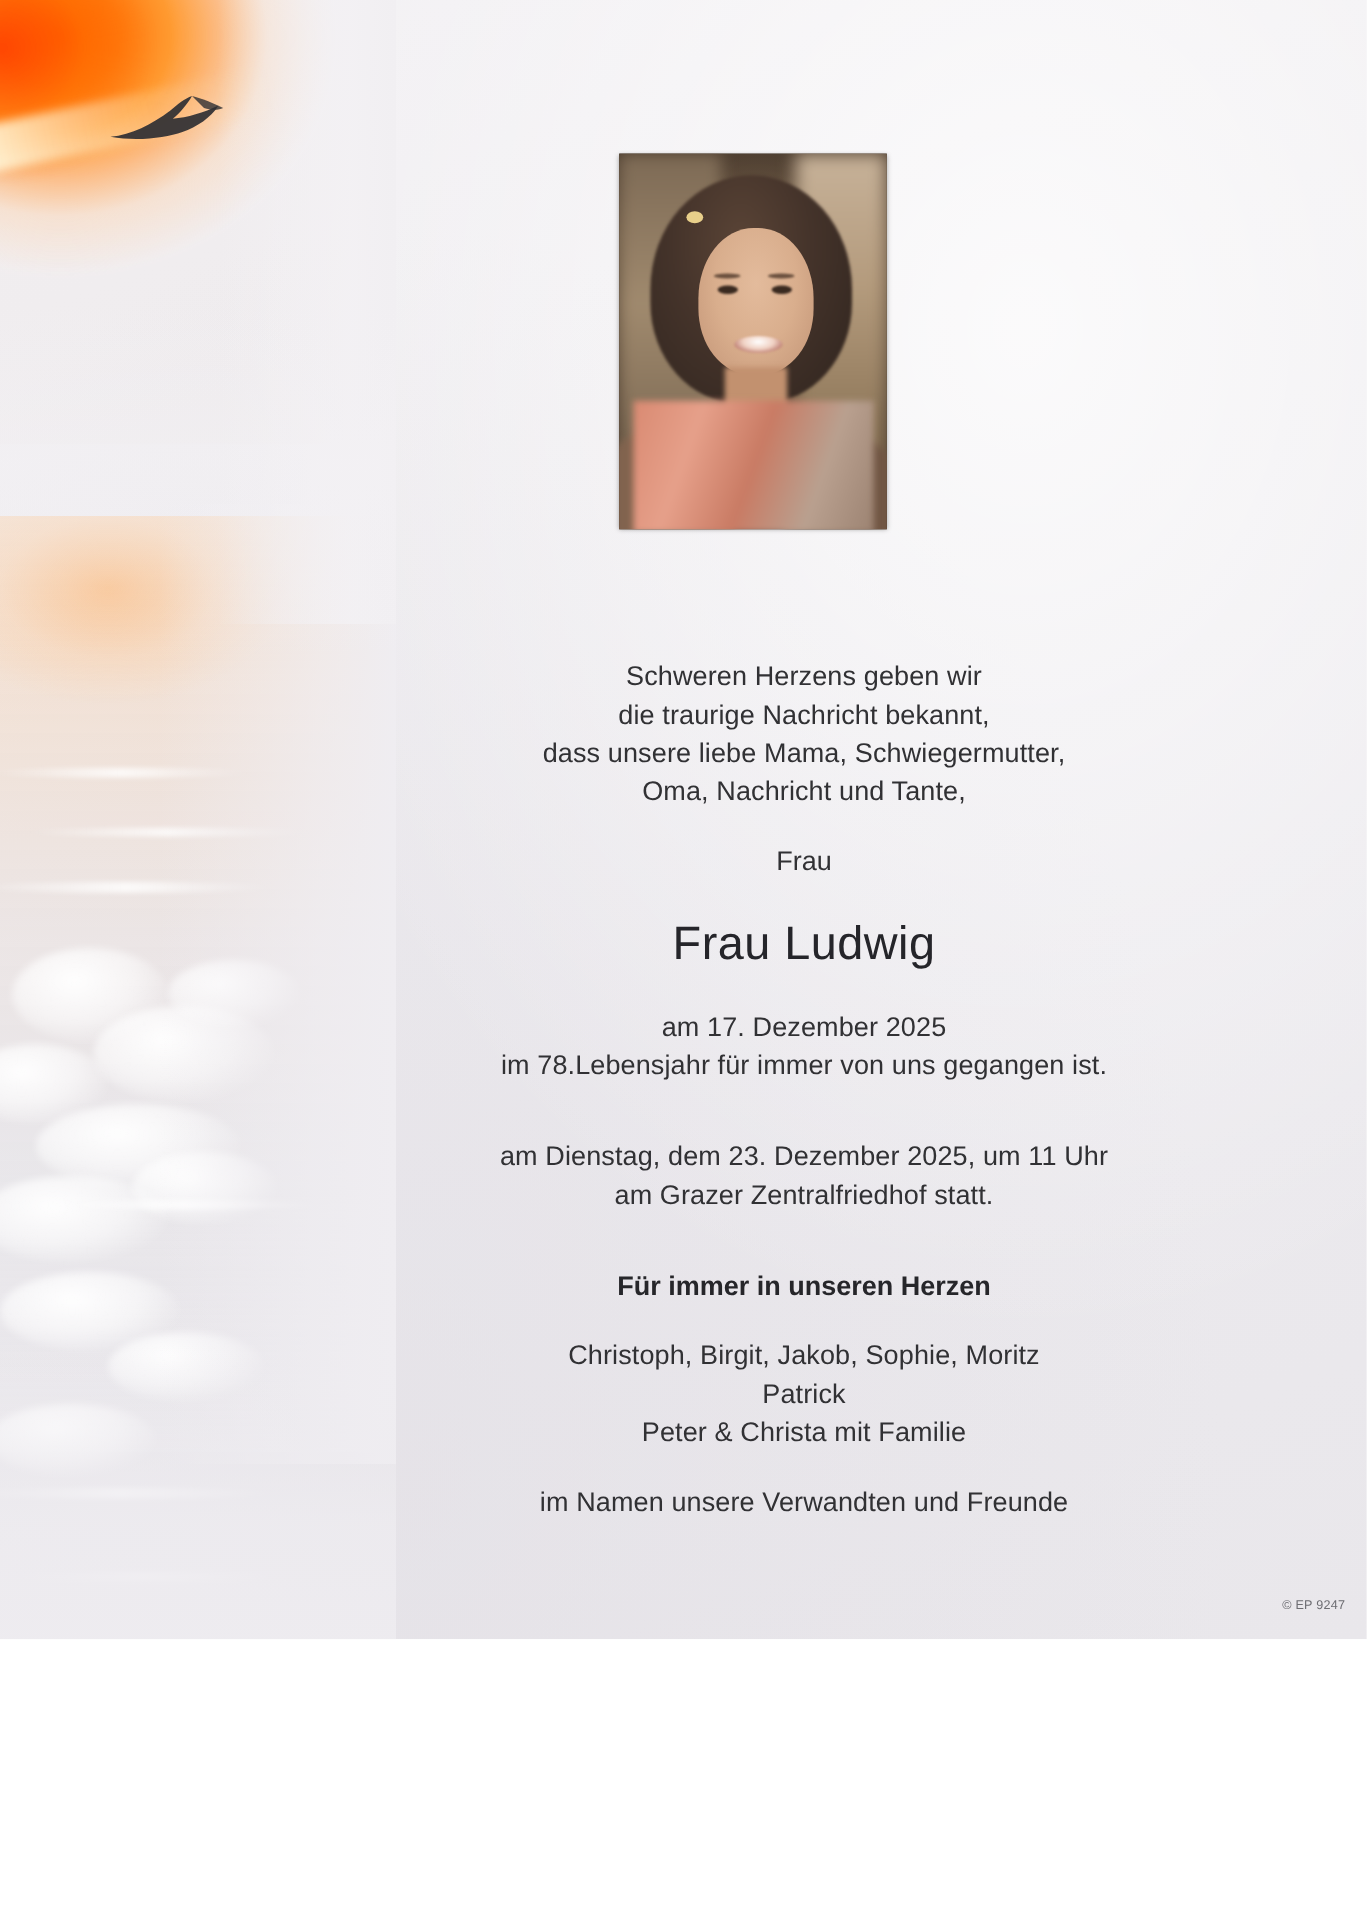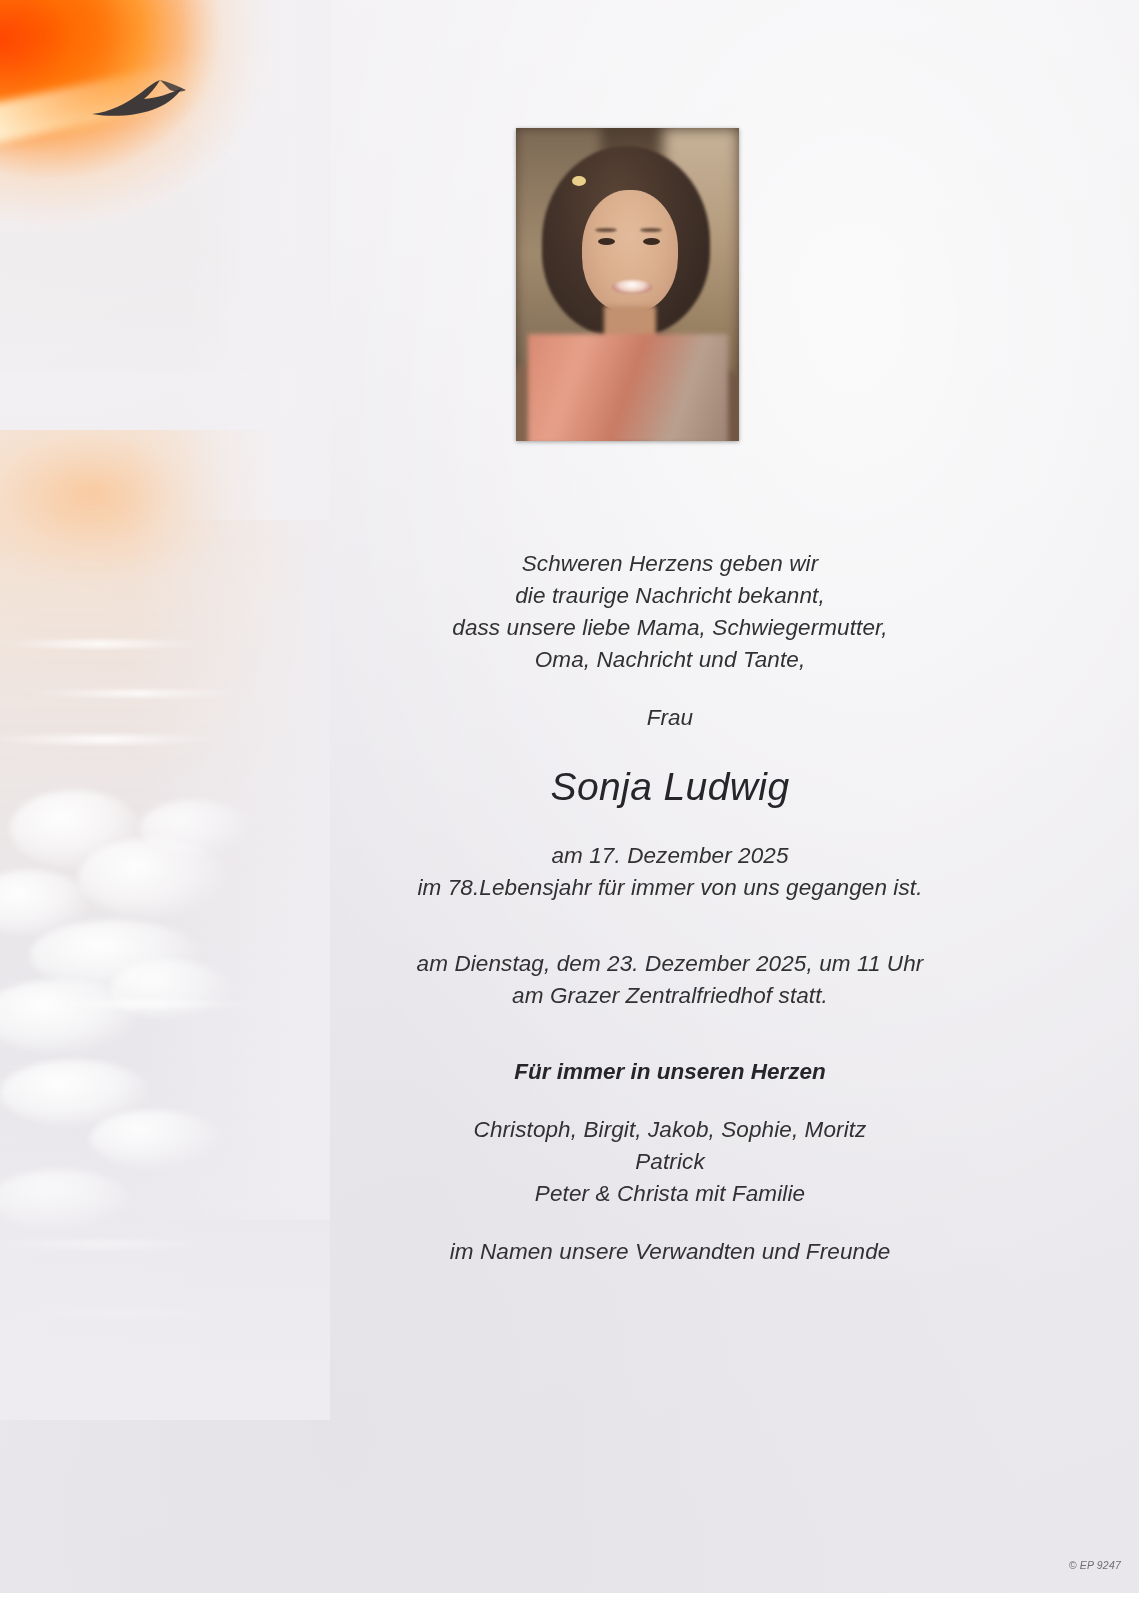--- a/index.html
+++ b/index.html
@@ -6,24 +6,23 @@
     margin: 0;
     padding: 0;
     background: #ffffff;
   }
   body {
     font-family: "Liberation Sans", sans-serif;
   }
   .page {
     position: relative;
     width: 1139px;
-    height: 1593px;
+    height: 1366px;
     overflow: hidden;
     background: linear-gradient(160deg, #f3f1f4 0%, #efedf0 30%, #eceaee 60%, #e9e7eb 100%);
-    font-style: italic;
   }
   
   .paper-shade {
     position: absolute;
     inset: 0;
     background:
       radial-gradient(ellipse at 75% 20%, rgba(255,255,255,0.75) 0%, rgba(255,255,255,0) 55%),
       radial-gradient(ellipse at 30% 90%, rgba(225,222,228,0.55) 0%, rgba(255,255,255,0) 60%);
     pointer-events: none;
   }
@@ -351,21 +350,21 @@
     <div class="line">die traurige Nachricht bekannt,</div>
     <div class="line">dass unsere liebe Mama, Schwiegermutter,</div>
     <div class="line">Oma, Nachricht und Tante,</div>
 
     <div class="gap-sm"></div>
 
     <div class="frau">Frau</div>
 
     <div class="gap-sm"></div>
 
-    <div class="name">Sonja Ludwig</div>
+    <div class="name">Frau Ludwig</div>
 
     <div class="gap-sm"></div>
 
     <div class="line">am 17. Dezember 2025</div>
     <div class="line">im 78.Lebensjahr für immer von uns gegangen ist.</div>
 
     <div class="gap-md"></div>
 
     <div class="line">am Dienstag, dem 23. Dezember 2025, um 11 Uhr</div>
     <div class="line">am Grazer Zentralfriedhof statt.</div>

